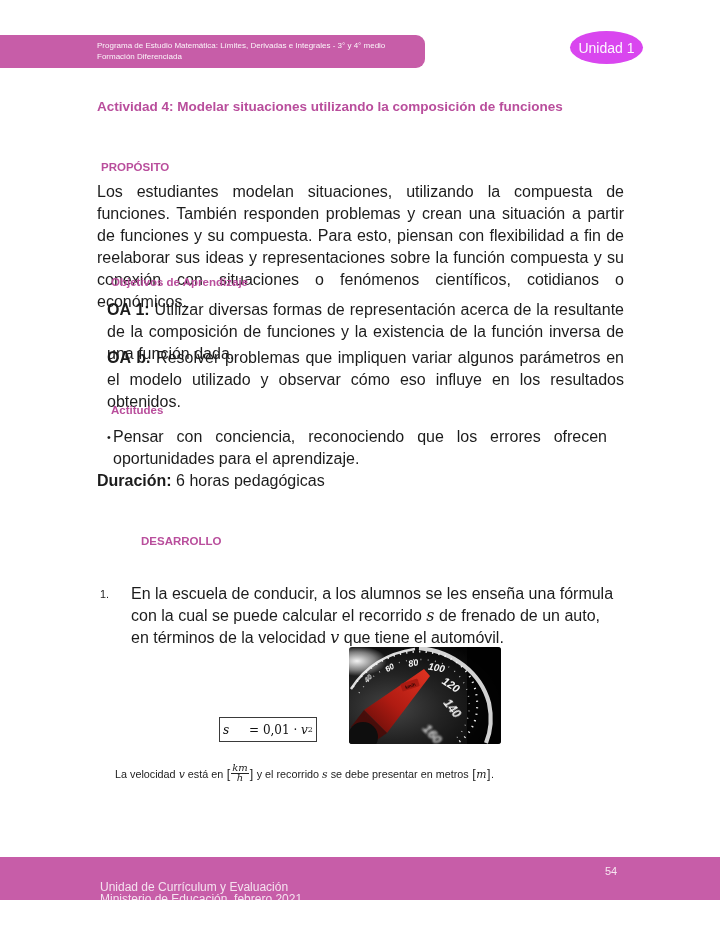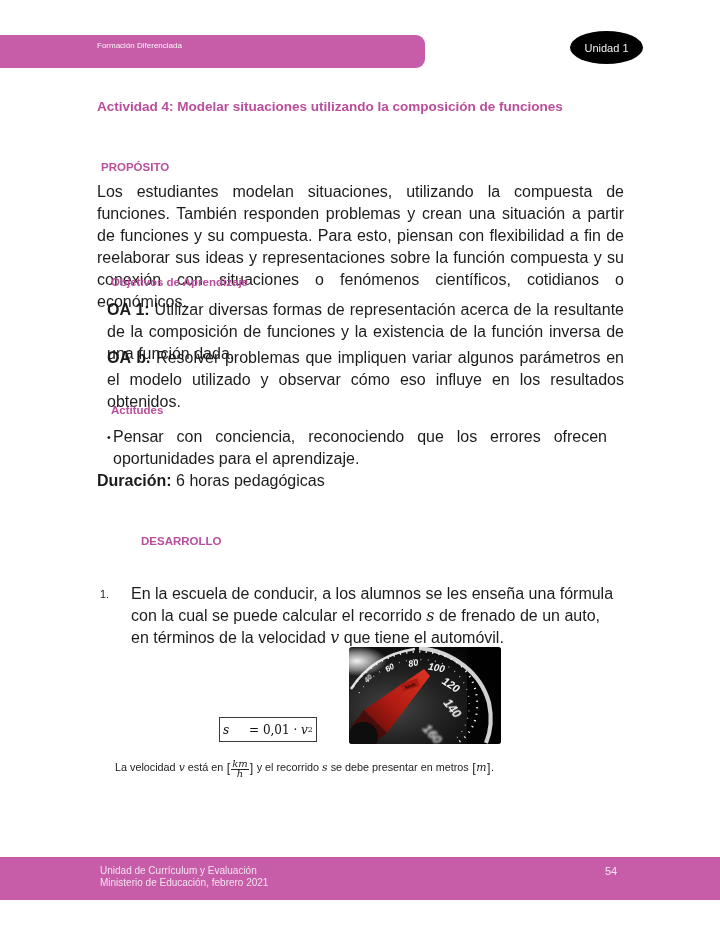--- a/index.html
+++ b/index.html
@@ -10,22 +10,22 @@
 
   
   .header-bar {
     position:absolute; left:0; top:35px; width:425px; height:33px;
     background:#C75DA8; border-radius:0 9px 9px 0;
     color:rgba(255,255,255,.93); font-size:8px; line-height:10.5px;
     padding:6px 10px 0 97px; box-sizing:border-box;
   }
   .unit-badge {
     position:absolute; left:570px; top:31px; width:73px; height:33px;
-    background:#000000; border-radius:50%;
-    color:rgba(255,255,255,.95); font-size:11px;
+    background:#d946ef; border-radius:50%;
+    color:rgba(255,255,255,.95); font-size:14px;
     display:flex; align-items:center; justify-content:center;
   }
 
   
   .title {
     position:absolute; left:97px; top:99px; width:540px; margin:0;
     font-size:13.5px; font-weight:bold; color:#B94E9C;
   }
   .h-pink { position:absolute; margin:4px; font-weight:bold; color:#B94E9C; font-size:11.5px; }
   .h-proposito   { left:97px;  top:157px; }
@@ -57,47 +57,48 @@
     position:absolute; left:219px; top:717px; width:96px; height:23px;
     border:1.4px solid #3a3a3a; background:#ffffff;
     display:flex; align-items:center; justify-content:center;
     font-family:"DejaVu Serif", serif; font-size:12px; color:#111;
   }
   .formula-box sup { font-size:8px; line-height:0; }
 
   
   .velocity-note {
     position:absolute; left:115px; top:761px; height:26px;
-    display:flex; align-items:flex-start; font-size:10.8px; color:#1c1c1c; white-space:pre;
+    display:flex; align-items:center; font-size:10.8px; color:#1c1c1c; white-space:pre;
   }
   .bracket { font-size:12.5px; padding:0 .5px; }
   .frac {
     display:inline-flex; flex-direction:column; align-items:center;
     font-family:"DejaVu Serif", serif; font-style:italic;
     font-size:10px; line-height:8.5px; transform:translateY(-1px);
   }
   .frac-num { border-bottom:.9px solid #222; padding:0 1.5px; }
 
   
   .footer-bar {
     position:absolute; left:0; top:857px; width:720px; height:43px;
     background:#C75DA8; color:rgba(255,255,255,.82);
-    font-size:10px; line-height:12px; padding:8px 0 0 100px; box-sizing:border-box;
+    font-size:12px; line-height:12px; padding:24px 0 0 100px; box-sizing:border-box;
   }
   .page-number {
     position:absolute; left:605px; top:865px;
     color:rgba(255,255,255,.85); font-size:11px;
   }
 </style>
 </head>
 <body>
 
 <div class="page">
 
   <div class="header-bar">
+    <div>Programa de Estudio Matemática: Límites, Derivadas e Integrales - 3° y 4° medio</div>
     <div>Formación Diferenciada</div>
   </div>
   <div class="unit-badge">Unidad 1</div>
 
   <h1 class="title">Actividad 4: Modelar situaciones utilizando la composición de funciones</h1>
 
   <h2 class="h-pink h-proposito">PROPÓSITO</h2>
   <p class="body-text p-proposito">Los estudiantes modelan situaciones, utilizando la compuesta de funciones. También responden problemas y crean una situación a partir de funciones y su compuesta. Para esto, piensan con flexibilidad a fin de reelaborar sus ideas y representaciones sobre la función compuesta y su conexión con situaciones o fenómenos científicos, cotidianos o económicos.</p>
 
   <h3 class="h-pink h-objetivos">Objetivos de Aprendizaje</h3>

